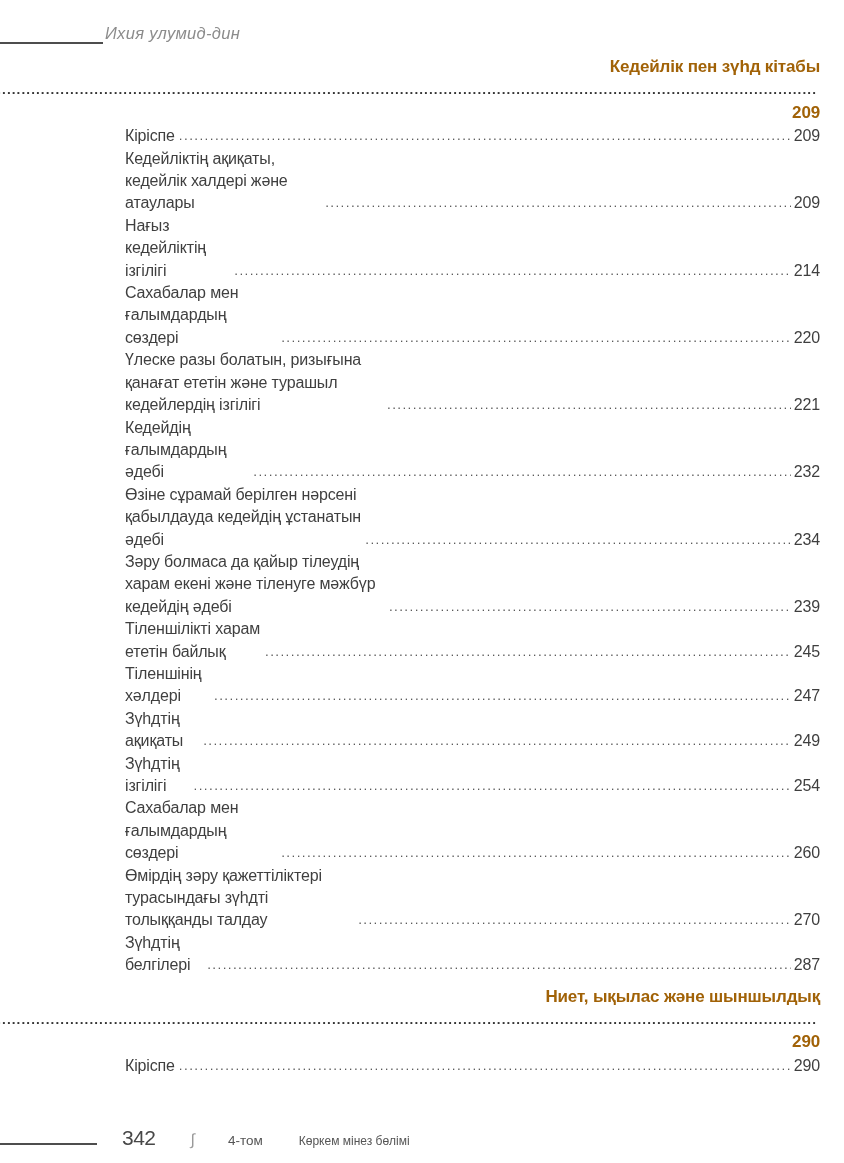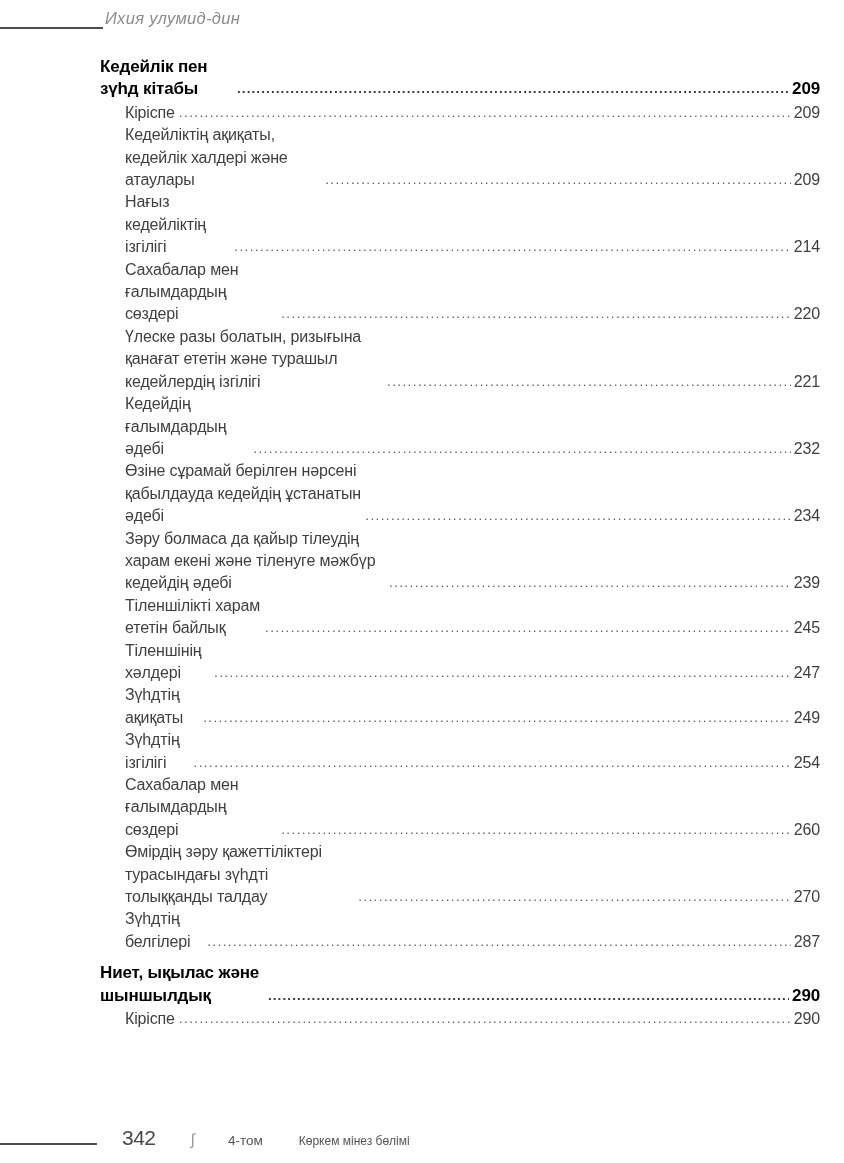--- a/index.html
+++ b/index.html
@@ -7,21 +7,21 @@
     width: 844px;
     height: 1163px;
     position: relative;
     overflow: hidden;
     background: #ffffff;
     font-family: "Liberation Sans", sans-serif;
     color: #3f3f3f;
   }
 
   
-  .page-header { position: absolute; top: 0; left: 0; width: 100%; height: 40px; }
+  .page-header { position: absolute; top: 15px; left: 0; width: 100%; height: 40px; }
   .header-rule {
     position: absolute; left: 0; top: 27px;
     width: 103px; height: 2px; background: #4d4d4d;
   }
   .header-title {
     position: absolute; left: 105px; top: 9px;
     font-style: italic;
     font-size: 16.5px;
     letter-spacing: 0.3px;
     color: #8c8c8c;
@@ -35,21 +35,22 @@
     font-size: 16px;
     line-height: 22.4px;
     letter-spacing: -0.15px;
   }
   .toc-section + .toc-section { margin-top: 9px; }
 
   .toc-row { display: flex; align-items: flex-end; }
   .toc-heading {
     font-weight: 700;
     font-size: 17px;
-    color: #000000;
+    color: #a16207;
+    flex-direction: column;
   }
   .toc-entry { padding-left: 25px; color: #3f3f3f; }
 
   .toc-title { flex: 0 1 auto; }
   .toc-dots {
     flex: 1 1 auto;
     min-width: 12px;
     overflow: hidden;
     white-space: nowrap;
     margin: 0 3px 0 4px;

